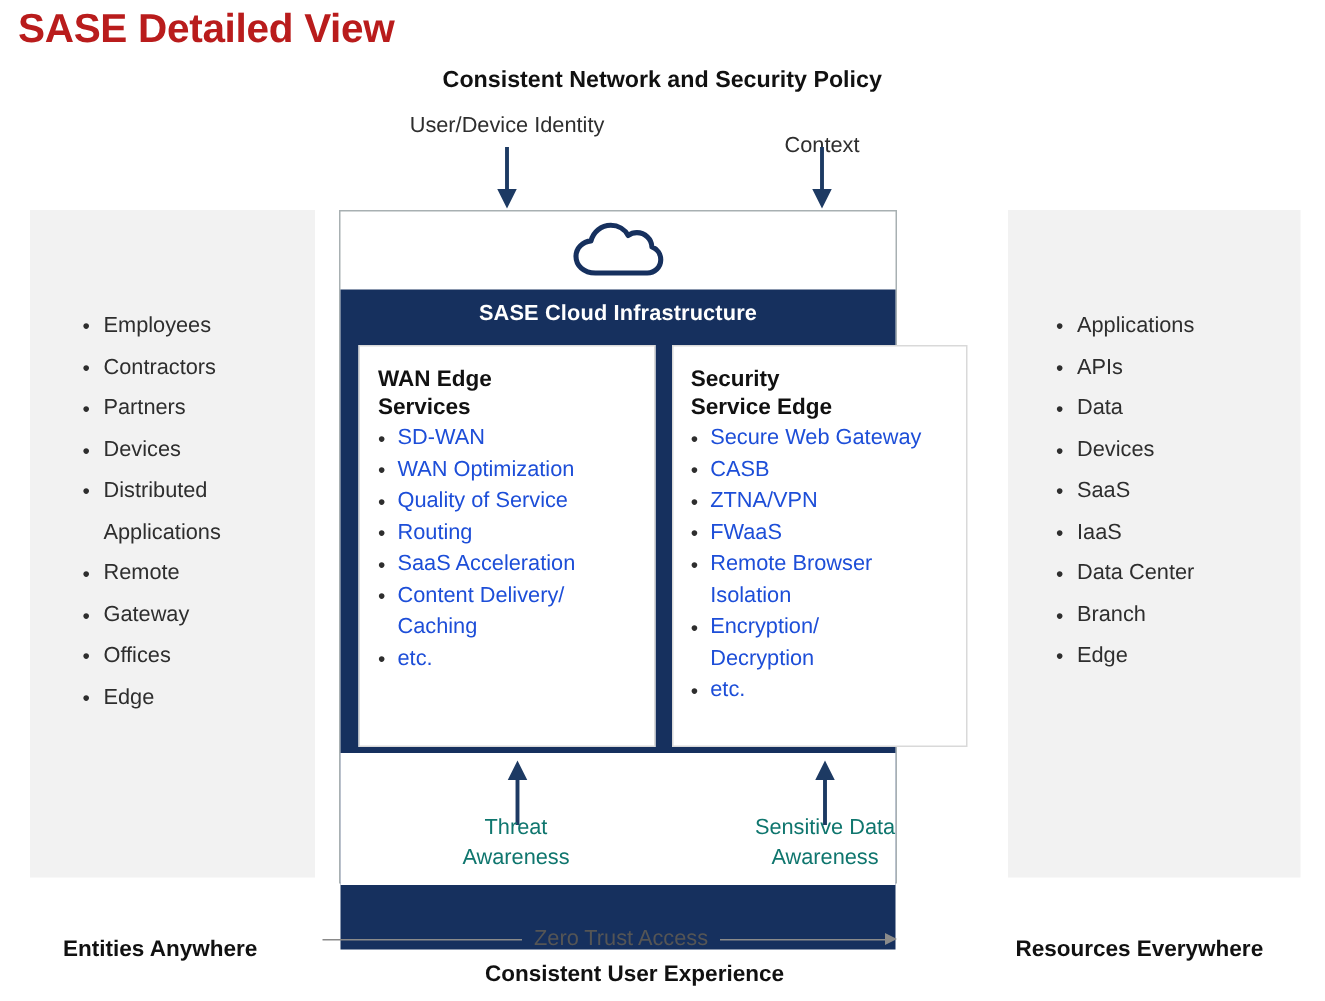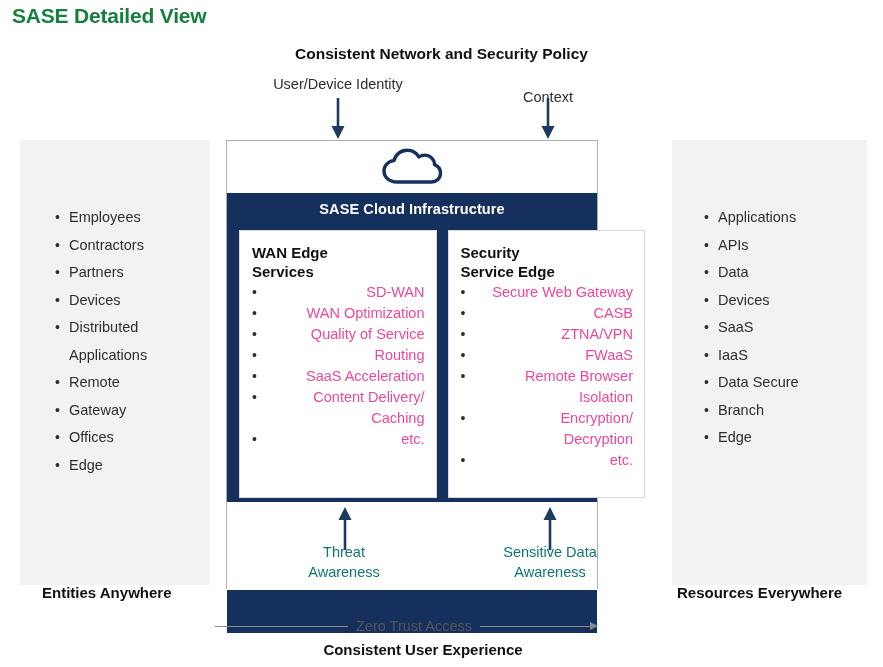--- a/index.html
+++ b/index.html
@@ -14,24 +14,24 @@
     color: #1a1a1a;
     position: relative;
     overflow: hidden;
   }
 
   
   .page-title {
     position: absolute;
     left: 12px;
     top: 4px;
-    font-size: 21px;
+    font-size: 27px;
     font-weight: bold;
     letter-spacing: -0.2px;
-    color: #15803d;
+    color: #b91c1c;
   }
 
   
   .policy-title {
     position: absolute;
     left: 0;
     top: 45px;
     width: 883px;
     text-align: center;
     font-size: 15.5px;
@@ -163,23 +163,22 @@
   .card-list {
     list-style: none;
     margin: 0;
     padding: 0;
   }
   .card-list li {
     position: relative;
     padding-left: 13px;
     font-size: 14.5px;
     line-height: 21px;
-    color: #ec4899;
+    color: #1d4ed8;
     white-space: pre-line;
-    text-align: right;
   }
   .card-list li::before {
     content: "\2022";
     position: absolute;
     left: 0;
     top: 0;
     color: #2e2e2e;
     font-size: 14px;
   }
 
@@ -200,21 +199,21 @@
     color: #0f766e;
     text-align: center;
     white-space: pre-line;
   }
   .awareness-label.threat    { left: 52px;  width: 130px; }
   .awareness-label.sensitive { left: 248px; width: 150px; }
 
   
   .footer-left, .footer-right {
     position: absolute;
-    top: 584px;
+    top: 624px;
     font-size: 15px;
     font-weight: bold;
     color: #111111;
     white-space: nowrap;
   }
   .footer-left  { left: 42px; }
   .footer-right { left: 677px; }
 
   .zero-trust-wrap {
     position: absolute;
@@ -296,21 +295,21 @@
 </div>
 
 <div class="side-panel right">
   <ul class="side-list">
     <li>Applications</li>
     <li>APIs</li>
     <li>Data</li>
     <li>Devices</li>
     <li>SaaS</li>
     <li>IaaS</li>
-    <li>Data Secure</li>
+    <li>Data Center</li>
     <li>Branch</li>
     <li>Edge</li>
   </ul>
 </div>
 
 <div class="center-panel">
 
   <div class="cloud-zone">
     <span>
       <svg width="62" height="40" viewBox="0 0 62 40">

